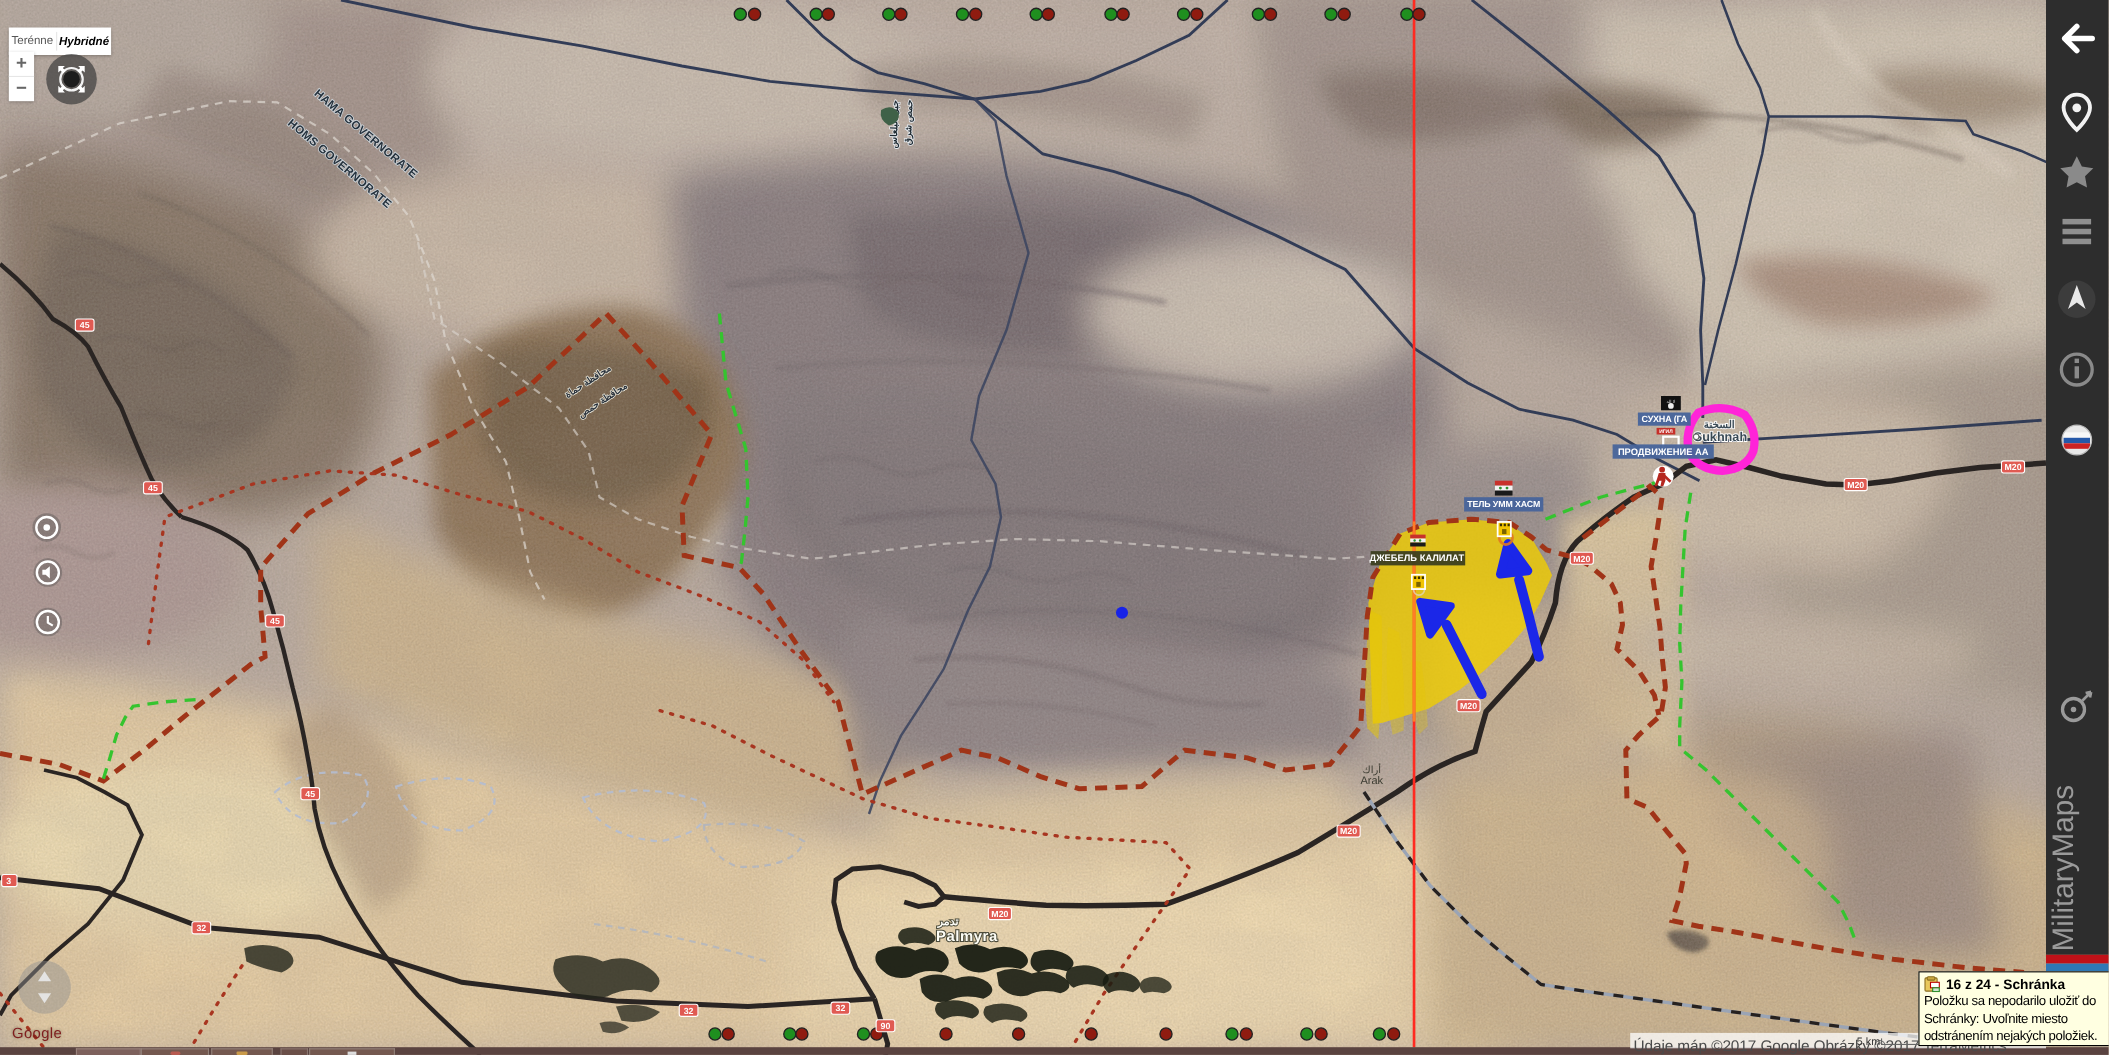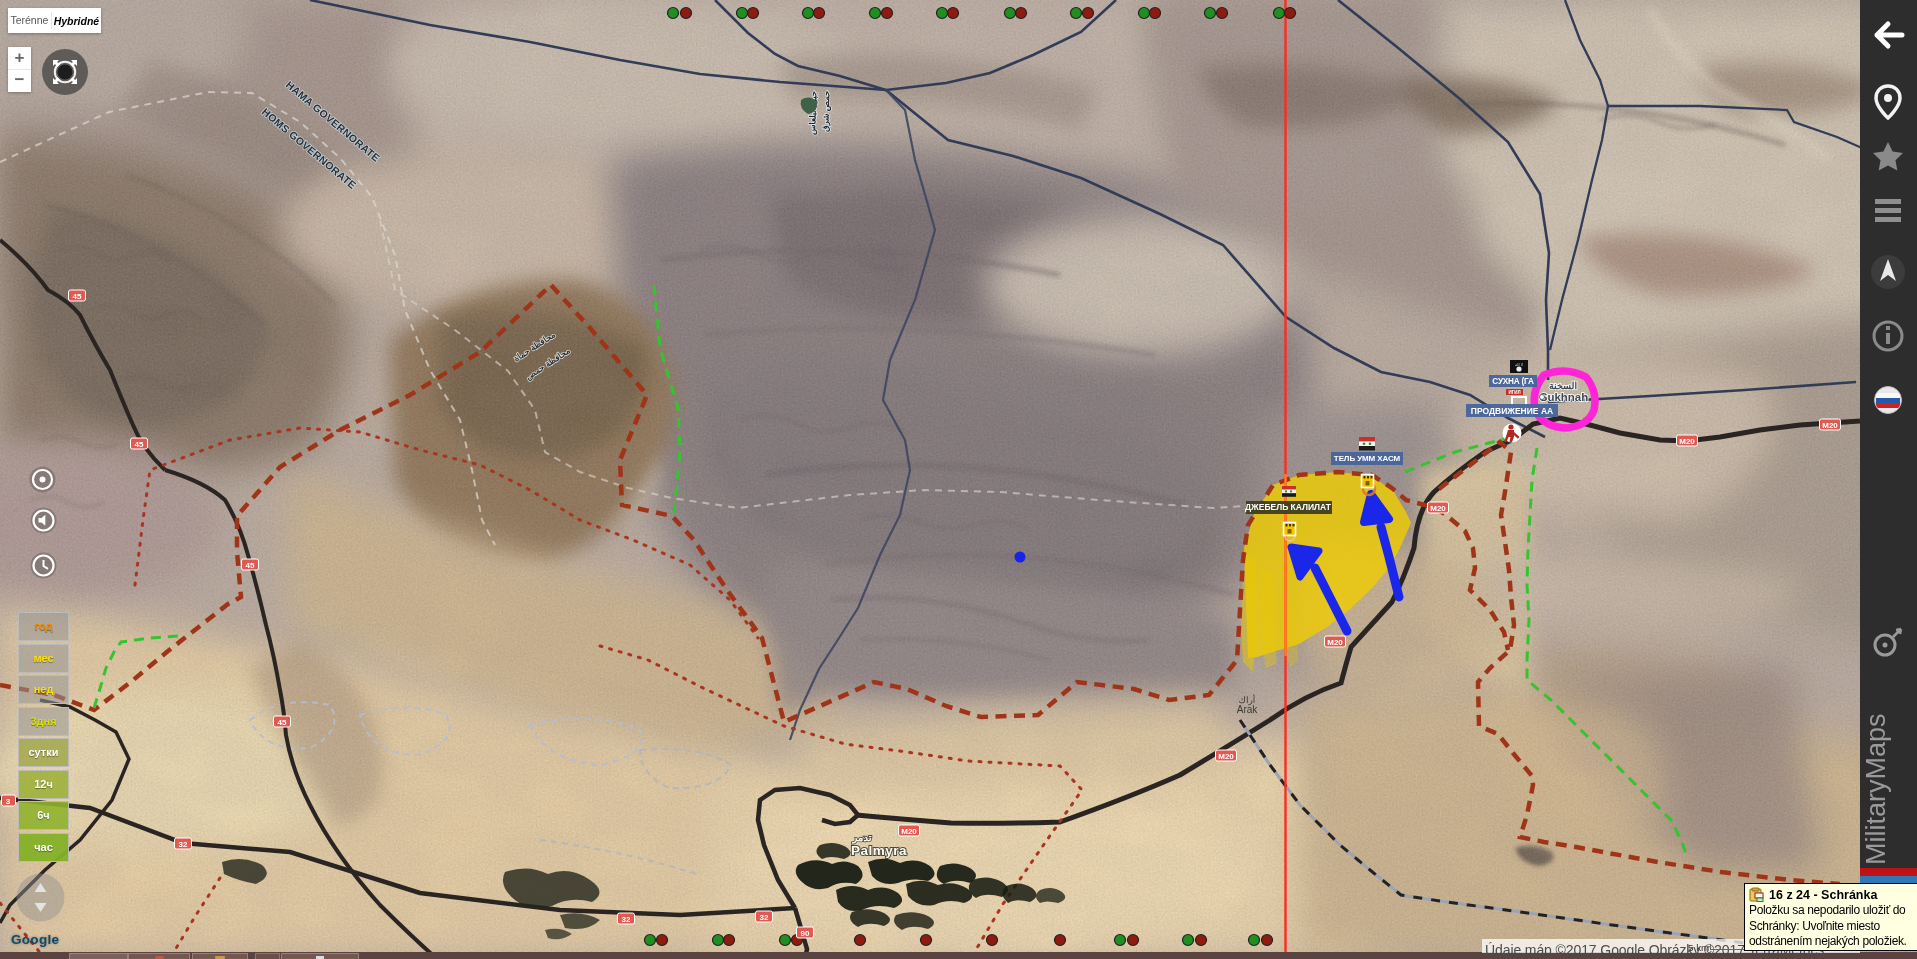--- a/index.html
+++ b/index.html
@@ -538,21 +538,21 @@
     </div>
 
 <div class="abs" style="left:1482px;top:939px;width:378px;height:14px;background:rgba(255,255,255,0.75);"></div>
 
 <div class="abs" style="left:1485px;top:942px;font-size:14px;letter-spacing:-0.1px;color:#4a4a4a;white-space:nowrap">Údaje máp ©2017 Google Obrázky ©2017 TerraMetrics</div>
 
 <div class="abs" style="left:1688px;top:942px;font-size:9.8px;color:#333">5 km</div>
 
 <div class="abs" style="left:1710px;top:944px;width:146px;height:5px;border-left:1.5px solid #666;border-bottom:1.5px solid #666;border-right:1.5px solid #666"></div>
 
-<div class="abs" style="left:8px;top:8px;width:93px;height:25px;background:#fff;box-shadow:0 1px 3px rgba(0,0,0,.3);display:flex;align-items:center;font-size:10.5px;">
+<div class="abs" style="left:8px;top:25px;width:93px;height:25px;background:#fff;box-shadow:0 1px 3px rgba(0,0,0,.3);display:flex;align-items:center;font-size:10.5px;">
   <div style="flex:1;text-align:center;color:#565656;border-right:1px solid #e6e6e6;height:17px;line-height:17px">Terénne</div>
   <div style="flex:1.15;text-align:center;color:#000;font-weight:bold;font-style:italic;">Hybridné</div>
 </div>
 
 <div class="abs" style="left:8px;top:47px;width:23px;height:45px;background:#fff;box-shadow:0 1px 3px rgba(0,0,0,.3);">
   <div style="height:22px;color:#666;font-size:17px;font-weight:bold;text-align:center;line-height:21px;border-bottom:1px solid #e6e6e6">+</div>
   <div style="height:22px;color:#666;font-size:17px;font-weight:bold;text-align:center;line-height:19px;">−</div>
 </div>
 
 <svg class="abs" style="left:40px;top:47px" width="50" height="50" viewBox="0 0 50 50">
@@ -578,38 +578,28 @@
   <circle cx="14.5" cy="14.5" r="10" fill="none" stroke="#fff" stroke-width="2.2"></circle>
   <path d="M9.5,12 h3 l3.8,-3.2 v11 l-3.8,-3.2 h-3 Z" fill="#fff"></path>
 </svg>
 
 <svg class="abs" style="left:29px;top:551px" width="29" height="29" viewBox="0 0 29 29">
   <circle cx="14.5" cy="14.5" r="13" fill="#444" opacity="0.35"></circle>
   <circle cx="14.5" cy="14.5" r="10" fill="none" stroke="#fff" stroke-width="2.2"></circle>
   <path d="M14.5,9 v6 l4.5,2.8" fill="none" stroke="#fff" stroke-width="2"></path>
 </svg>
 
-<div class="abs" style="left:18px;top:612px;width:51px;">
-  <div style="height:27px;margin-bottom:2.5px;background:rgba(150,150,150,.55);border:1px solid #bbb;color:#f08a00;font-weight:bold;font-size:11px;text-align:center;line-height:27px;text-shadow:0 1px 1px rgba(0,0,0,.4)">год</div>
-  <div style="height:27px;margin-bottom:2.5px;background:rgba(150,150,150,.55);border:1px solid #bbb;color:#ffe100;font-weight:bold;font-size:11px;text-align:center;line-height:27px;text-shadow:0 1px 1px rgba(0,0,0,.4)">мес</div>
-  <div style="height:27px;margin-bottom:2.5px;background:rgba(150,150,150,.55);border:1px solid #bbb;color:#ffe100;font-weight:bold;font-size:11px;text-align:center;line-height:27px;text-shadow:0 1px 1px rgba(0,0,0,.4)">нед</div>
-  <div style="height:27px;margin-bottom:2.5px;background:rgba(150,150,150,.55);border:1px solid #bbb;color:#d8e000;font-weight:bold;font-size:11px;text-align:center;line-height:27px;text-shadow:0 1px 1px rgba(0,0,0,.4)">3дня</div>
-  <div style="height:27px;margin-bottom:2.5px;background:rgba(158,165,70,.8);border:1px solid #bbb;color:#fff;font-weight:bold;font-size:11px;text-align:center;line-height:27px;text-shadow:0 1px 1px rgba(0,0,0,.4)">сутки</div>
-  <div style="height:27px;margin-bottom:2.5px;background:rgba(154,175,52,.85);border:1px solid #bbb;color:#fff;font-weight:bold;font-size:11px;text-align:center;line-height:27px;text-shadow:0 1px 1px rgba(0,0,0,.4)">12ч</div>
-  <div style="height:27px;margin-bottom:2.5px;background:rgba(143,178,44,.9);border:1px solid #bbb;color:#fff;font-weight:bold;font-size:11px;text-align:center;line-height:27px;text-shadow:0 1px 1px rgba(0,0,0,.4)">6ч</div>
-  <div style="height:27px;margin-bottom:2.5px;background:rgba(132,177,40,.95);border:1px solid #bbb;color:#fff;font-weight:bold;font-size:11px;text-align:center;line-height:27px;text-shadow:0 1px 1px rgba(0,0,0,.4)">час</div>
-</div>
 
 <svg class="abs" style="left:14px;top:871px" width="53" height="53" viewBox="0 0 53 53">
   <circle cx="26.5" cy="26.5" r="24" fill="#909090" opacity="0.45"></circle>
   <path d="M26.5,12 l6,9 h-12 Z" fill="#e6e6e6" opacity="0.95"></path>
   <path d="M26.5,41 l-6,-9 h12 Z" fill="#e6e6e6" opacity="0.95"></path>
 </svg>
 
-<div class="abs" style="left:11px;top:932px;color:#0c4a6e;font-size:13.5px;font-weight:bold;letter-spacing:0.3px;text-shadow:0 0 3px rgba(0,0,0,.4);font-family:'Liberation Sans',sans-serif">Google</div>
+<div class="abs" style="left:11px;top:932px;color:#7f1d1d;font-size:13.5px;font-weight:normal;letter-spacing:0.3px;text-shadow:0 0 3px rgba(0,0,0,.4);font-family:'Liberation Sans',sans-serif">Google</div>
 
 <div class="abs" style="left:1860px;top:0;width:57px;height:868px;background:#2d2d2d;"></div>
 
 <div class="abs" style="left:1860px;top:868px;width:57px;height:8px;background:#c01118;"></div>
 
 <div class="abs" style="left:1860px;top:876px;width:57px;height:7px;background:#2f78b5;"></div>
 
 <svg class="abs" style="left:1860px;top:0" width="57" height="868" viewBox="0 0 57 868">
 
   <path d="M42,35 H17 M17,35 l11,-11 M17,35 l11,11" stroke="#fff" stroke-width="5" fill="none" stroke-linecap="round" stroke-linejoin="round"></path>

